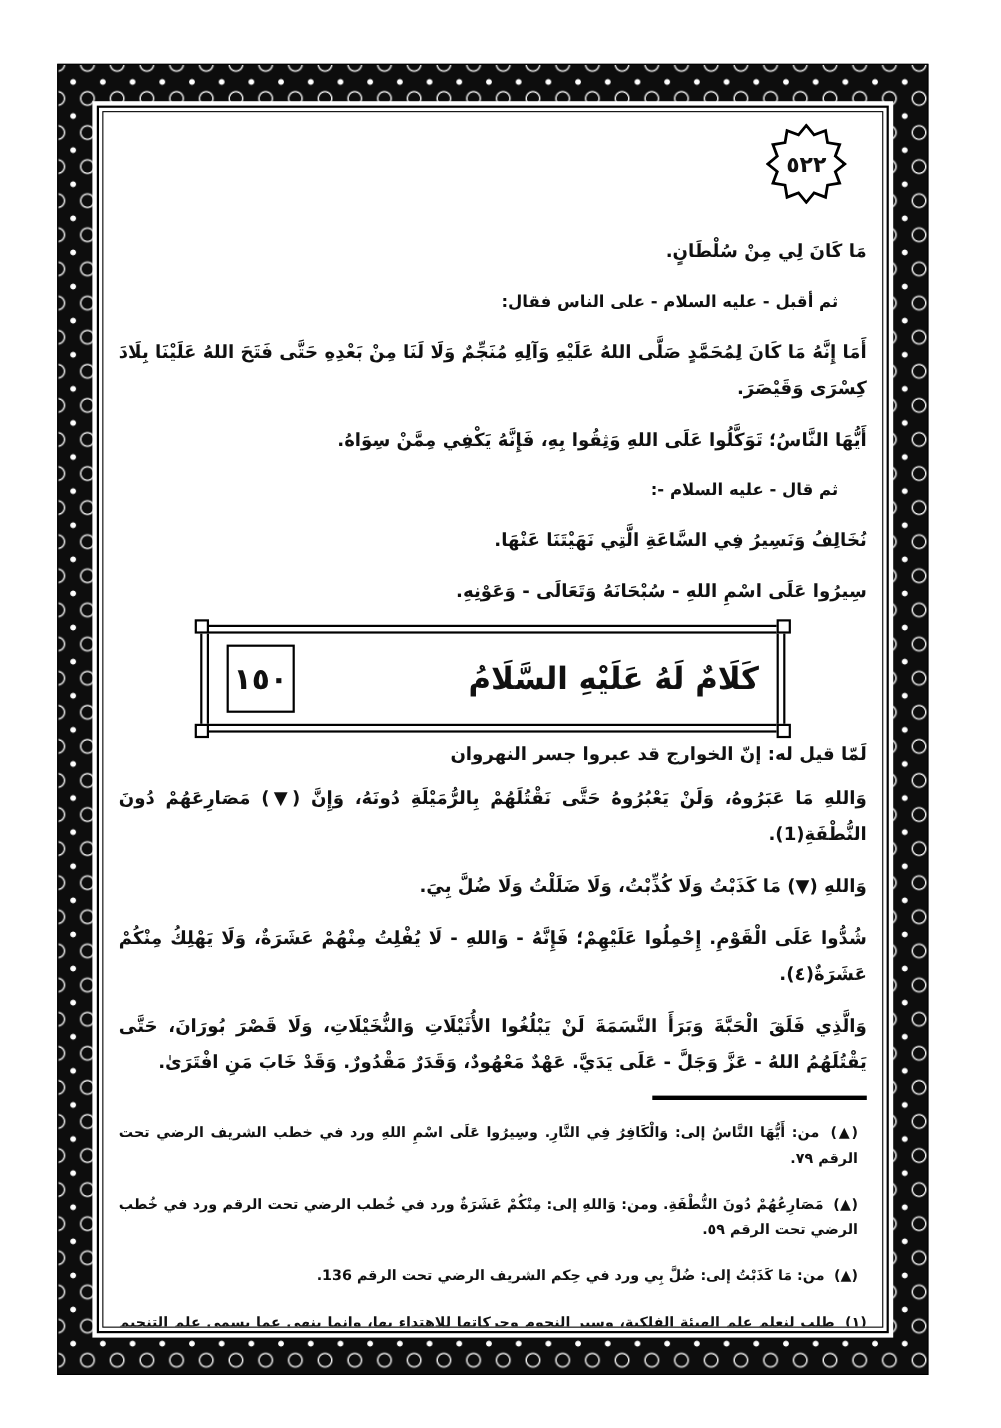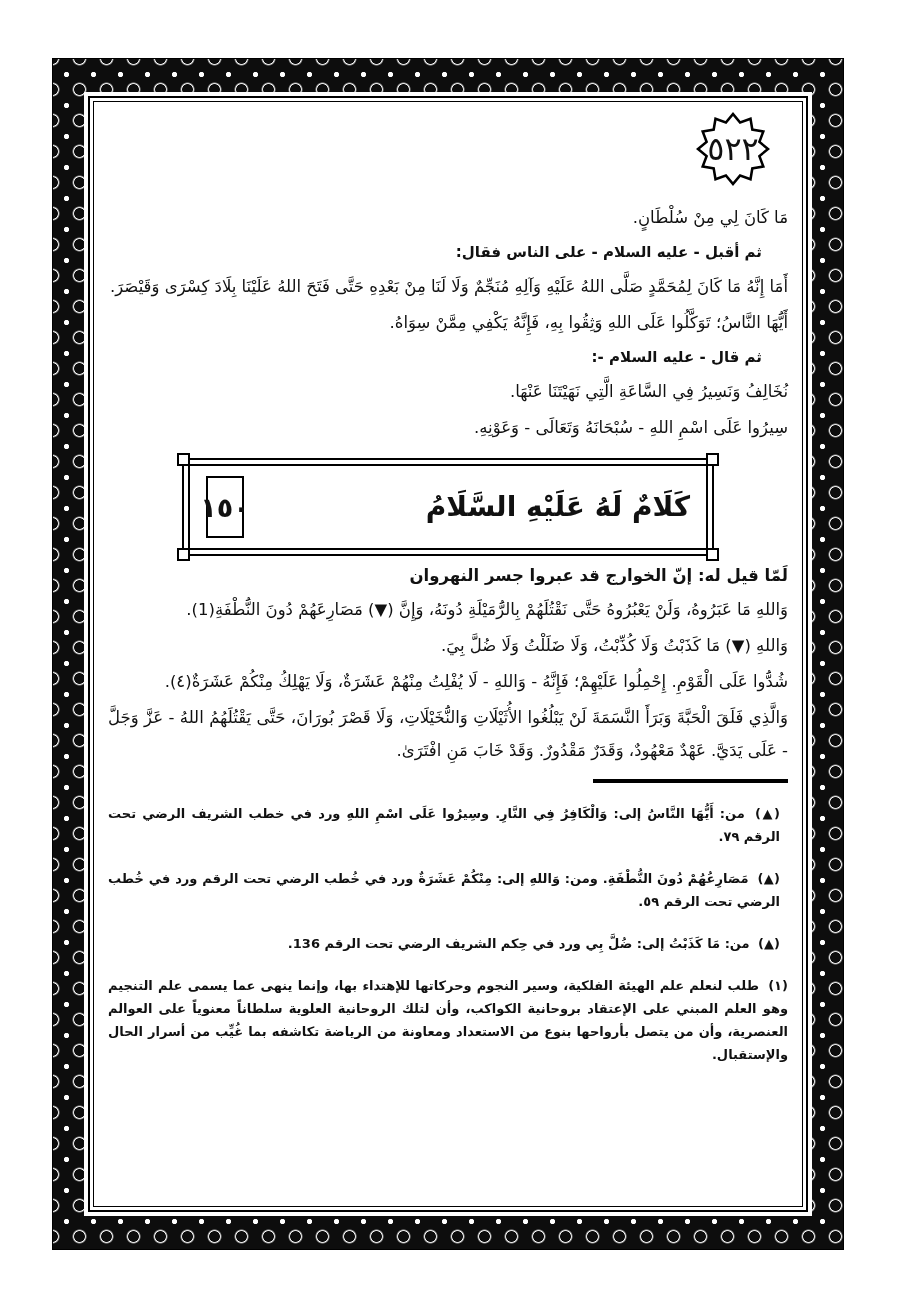--- a/index.html
+++ b/index.html
@@ -37,52 +37,52 @@
     height:100%;
   }
   
   .header { position:relative; height:88px; }
   .badge { position:absolute; right:18px; top:2px; width:74px; height:74px; }
   .star-outer { position:absolute; inset:0; background:#000;
     clip-path: polygon(100% 50%,87.7% 60.1%,93.3% 75%,77.6% 77.6%,75% 93.3%,60.1% 87.7%,50% 100%,39.9% 87.7%,25% 93.3%,22.4% 77.6%,6.7% 75%,12.3% 60.1%,0% 50%,12.3% 39.9%,6.7% 25%,22.4% 22.4%,25% 6.7%,39.9% 12.3%,50% 0%,60.1% 12.3%,75% 6.7%,77.6% 22.4%,93.3% 25%,87.7% 39.9%); }
   .star-inner { position:absolute; inset:4px; background:#fff;
     clip-path: polygon(100% 50%,87.7% 60.1%,93.3% 75%,77.6% 77.6%,75% 93.3%,60.1% 87.7%,50% 100%,39.9% 87.7%,25% 93.3%,22.4% 77.6%,6.7% 75%,12.3% 60.1%,0% 50%,12.3% 39.9%,6.7% 25%,22.4% 22.4%,25% 6.7%,39.9% 12.3%,50% 0%,60.1% 12.3%,75% 6.7%,77.6% 22.4%,93.3% 25%,87.7% 39.9%); }
   .badge-num { position:absolute; inset:0; display:flex; align-items:center; justify-content:center;
-    font-size:32px; font-weight:400; letter-spacing:1px; }
+    font-size:20px; font-weight:700; letter-spacing:1px; }
   .cartouche {
     position:absolute; right:340px; top:8px; width:300px; height:56px;
     border:2.5px dashed #000; border-radius:28px;
     display:flex; align-items:center; justify-content:center;
     font-size:17px; font-weight:700;
   }
   .cartouche::before, .cartouche::after {
     content:""; position:absolute; top:50%; width:13px; height:30px;
     transform:translateY(-50%); border-radius:50%;
   }
   .cartouche::before { right:-10px; border-right:2px solid #000; }
   .cartouche::after  { left:-10px;  border-left:2px solid #000; }
   
   .speech {
-    font-size:16.5px; font-weight:400; line-height:33px;
-    text-align:justify; text-align-last:right; margin:3px 0;
+    font-size:16.5px; font-weight:700; line-height:33px;
+    text-align:justify; text-align-last:right; margin:14px 0;
   }
   .narrator {
     font-size:15px; font-weight:700; line-height:30px;
     padding-right:26px; margin:2px 0;
   }
   
   .sermon-box { width:532px; margin:14px auto 10px auto; position:relative; }
   .box-outer { border:2px solid #000; padding:4px; position:relative; }
   .box-inner { border:2px solid #000; display:flex; align-items:center;
     gap:12px; padding:10px 16px; min-height:84px; }
   .tab { position:absolute; width:13px; height:13px; background:#fff; border:2px solid #000; }
   .tab.tl { top:-7px; left:-7px; }  .tab.tr { top:-7px; right:-7px; }
   .tab.bl { bottom:-7px; left:-7px; } .tab.br { bottom:-7px; right:-7px; }
   .box-title { flex:1; font-size:28px; font-weight:700; line-height:1.2; }
-  .num-box { width:38px; height:62px; border:2.5px solid #000; flex:0 0 auto;
+  .num-box { width:62px; height:62px; border:2.5px solid #000; flex:0 0 auto;
     display:flex; align-items:center; justify-content:center; font-size:27px; font-weight:700; }
   
   .intro { font-size:16.5px; font-weight:700; margin:8px 0 8px 0; }
   
   .fn-sep { width:195px; height:3.5px; background:#000; margin:12px 0 7px auto; margin-right:0; }
   .fn { font-size:13px; font-weight:700; line-height:23px;
     text-align:justify; text-align-last:right; margin:19px 0; }
   .fn.variant { padding-right:8px; }
   .fn-marker { padding-left:4px; }
 </style>

